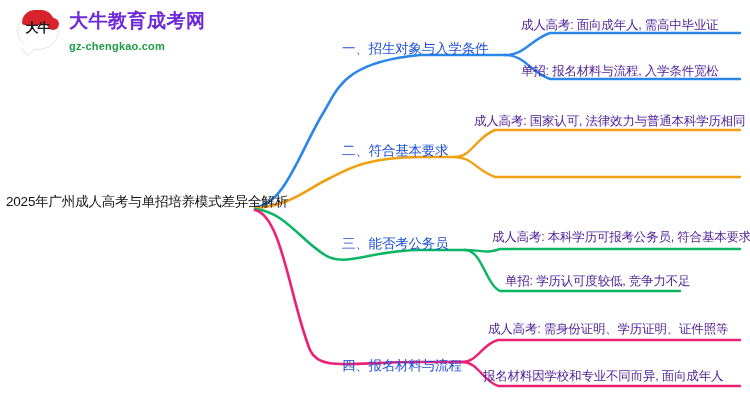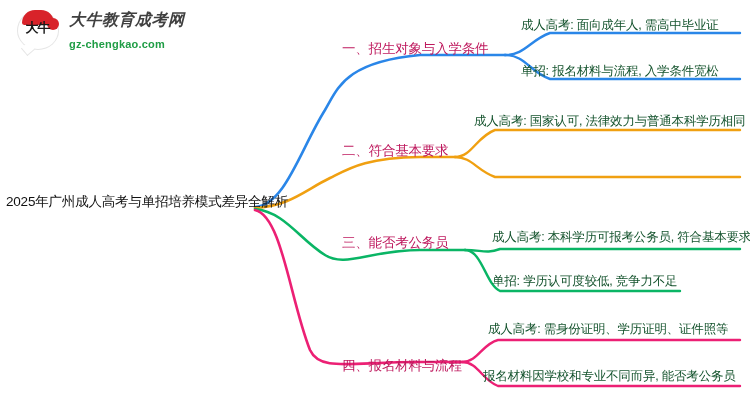--- a/index.html
+++ b/index.html
@@ -88,25 +88,24 @@
     color: #1a1a1a;
     letter-spacing: -1px;
   }
   #logo-words {
     display: flex;
     flex-direction: column;
     justify-content: center;
     line-height: 1;
   }
   #logo-name {
-    font-size: 16px;
+    font-size: 19px;
     font-weight: bold;
-    color: #404040;
+    color: #6d28d9;
     letter-spacing: 0.5px;
-    font-style: italic;
   }
   #logo-domain {
     font-size: 11px;
     font-weight: bold;
     color: #1f9d45;
     margin-top: 11px;
     letter-spacing: 0.2px;
   }
   
   #central-topic {
@@ -124,34 +123,34 @@
   #connectors {
     position: absolute;
     left: 0; top: 0;
     width: 750px;
     height: 410px;
   }
   
   .branch-label {
     position: absolute;
     font-size: 13.5px;
-    color: #be185d;
+    color: #1d4ed8;
     white-space: nowrap;
     line-height: 16px;
     letter-spacing: -0.2px;
   }
   #branch-label-1 { left: 342px; top: 41px; }
   #branch-label-2 { left: 342px; top: 143px; }
-  #branch-label-3 { left: 342px; top: 236px; font-family: Liberation Mono, monospace; }
+  #branch-label-3 { left: 342px; top: 236px; }
   #branch-label-4 { left: 342px; top: 358px; }
   
   .leaf {
     position: absolute;
     font-size: 12.5px;
-    color: #14532d;
+    color: #4c1d95;
     white-space: nowrap;
     line-height: 15px;
     padding-bottom: 5px;
     letter-spacing: -0.2px;
   }
 </style>
 </head>
 <body>
 
 <div id="mindmap-root">
@@ -194,18 +193,18 @@
   <div class="branch-label" id="branch-label-2">二、符合基本要求</div>
   <div class="branch-label" id="branch-label-3">三、能否考公务员</div>
   <div class="branch-label" id="branch-label-4">四、报名材料与流程</div>
 
   <div class="leaf" style="left:521px; top:18px;">成人高考: 面向成年人, 需高中毕业证</div>
   <div class="leaf" style="left:521px; top:64px;">单招: 报名材料与流程, 入学条件宽松</div>
 
   <div class="leaf" style="left:474px; top:114px;">成人高考: 国家认可, 法律效力与普通本科学历相同</div>
 
   <div class="leaf" style="left:492px; top:230px;">成人高考: 本科学历可报考公务员, 符合基本要求</div>
-  <div class="leaf" style="left:492px; top:274px;">单招: 学历认可度较低, 竞争力不足</div>
+  <div class="leaf" style="left:505px; top:274px;">单招: 学历认可度较低, 竞争力不足</div>
 
   <div class="leaf" style="left:488px; top:322px;">成人高考: 需身份证明、学历证明、证件照等</div>
-  <div class="leaf" style="left:483px; top:369px;">报名材料因学校和专业不同而异, 能否考公务员</div>
+  <div class="leaf" style="left:483px; top:369px;">报名材料因学校和专业不同而异, 面向成年人</div>
 
 </div>
 
 </body></html>

